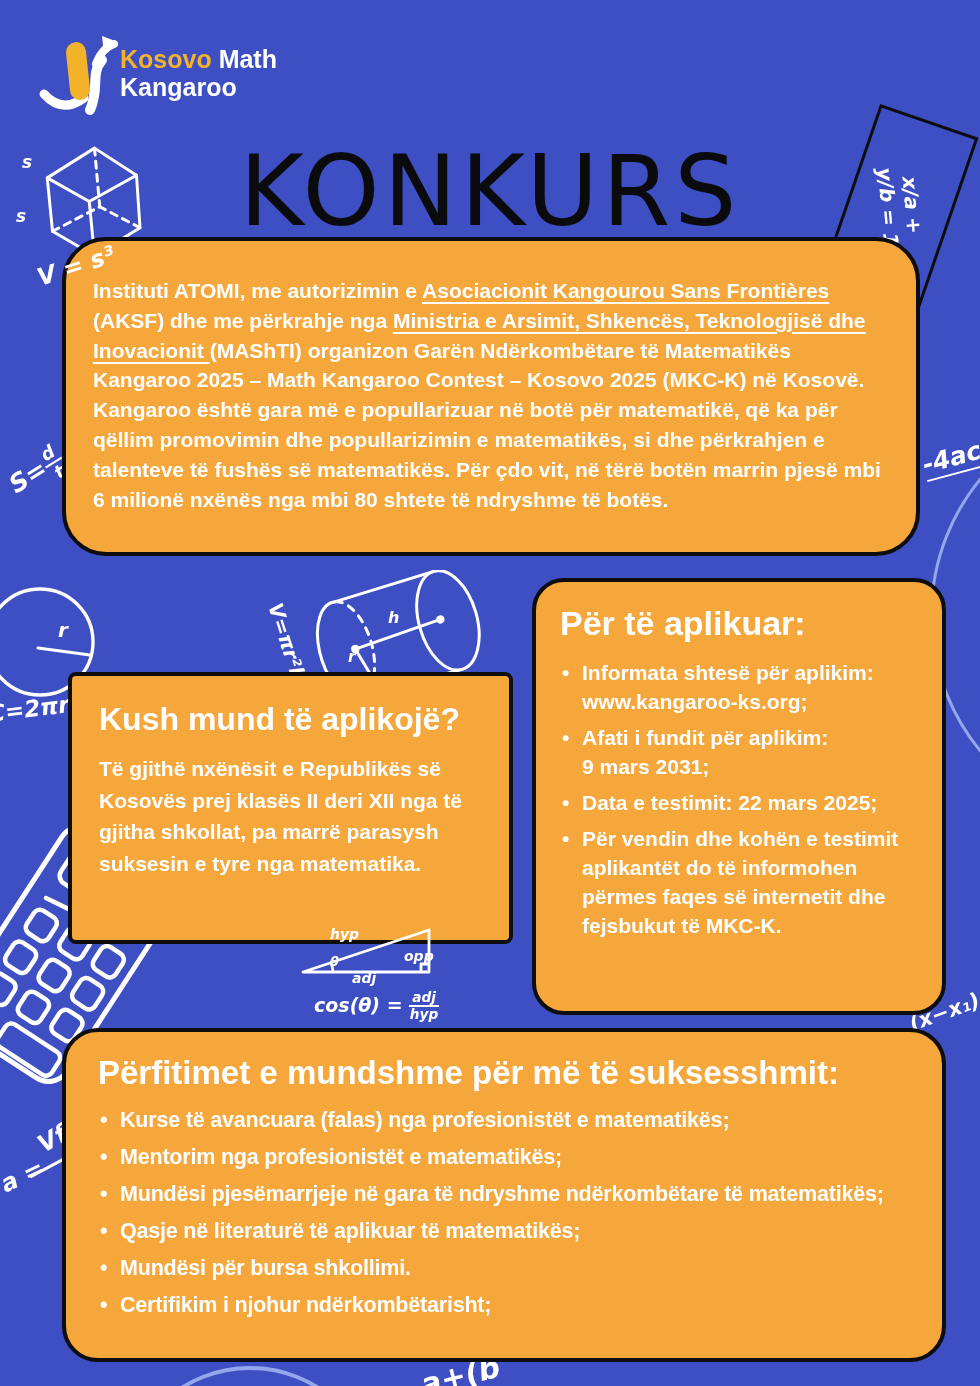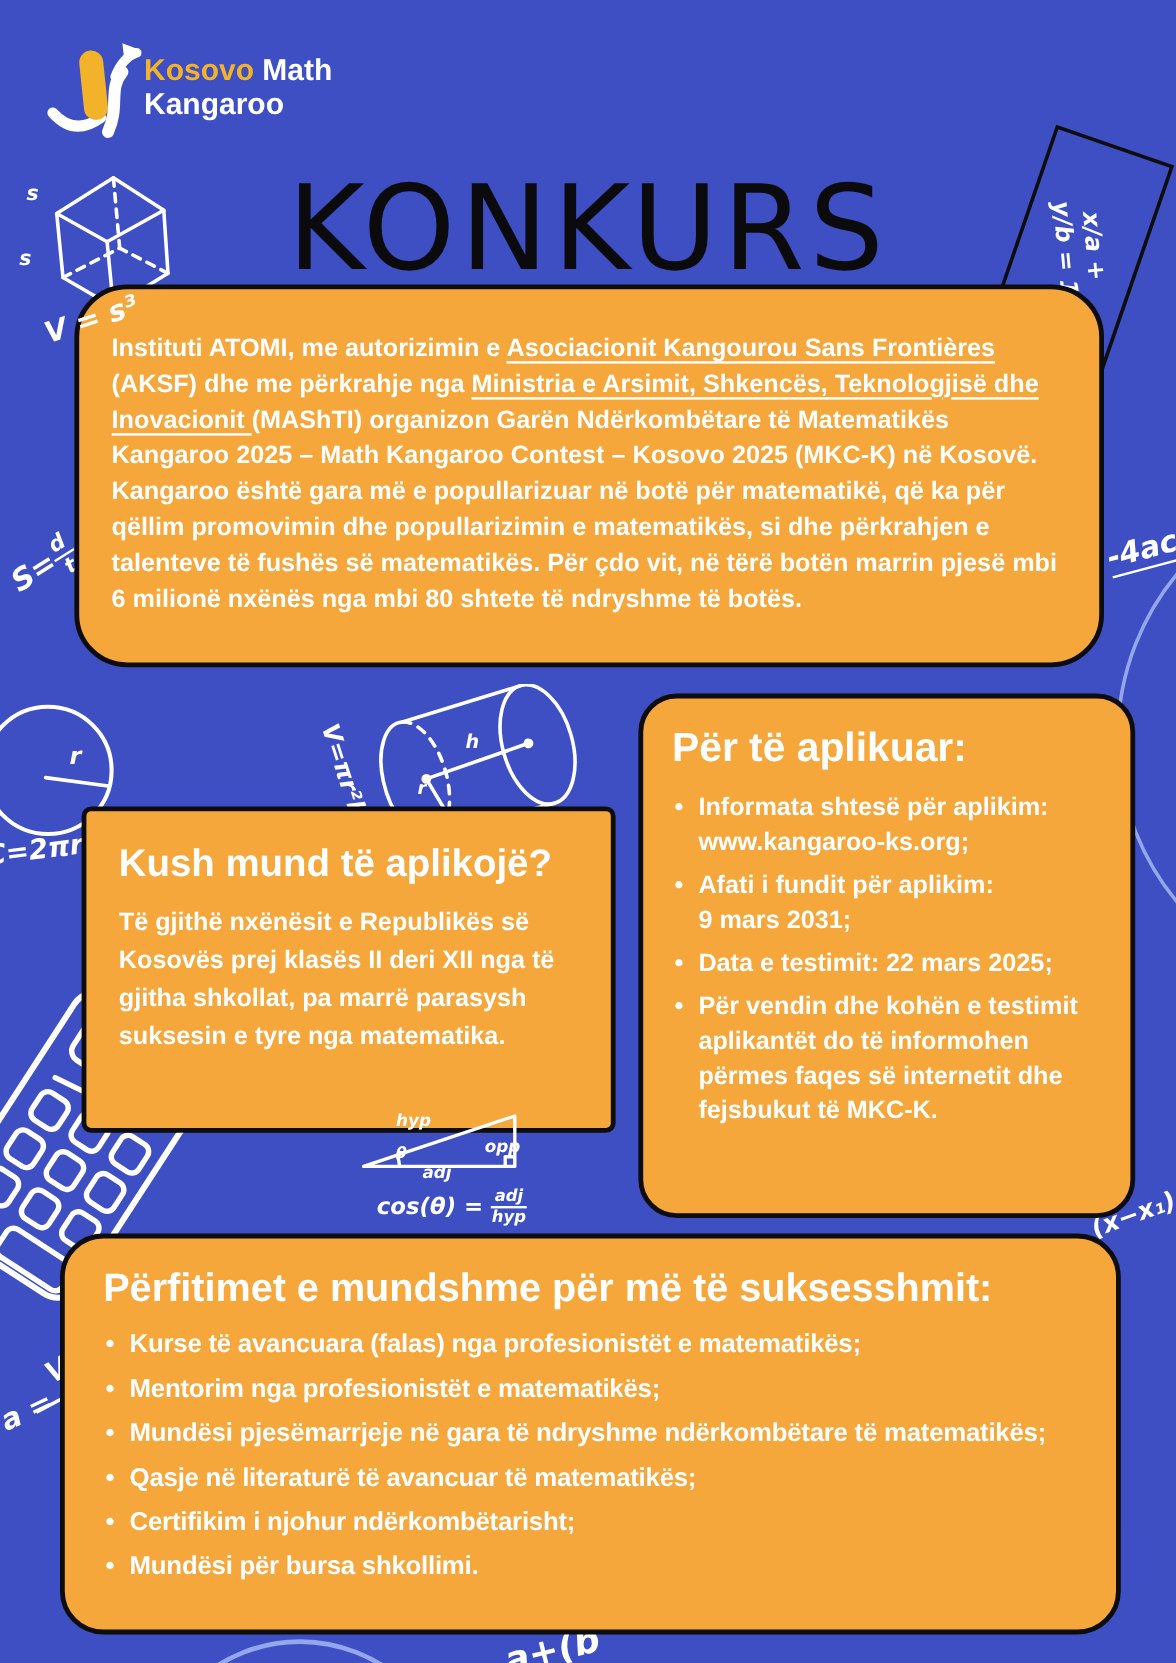--- a/index.html
+++ b/index.html
@@ -26,21 +26,21 @@
   .atom-tag{margin-top:5px;font-size:7.6px;letter-spacing:0.35px;font-weight:700;color:#E3E8FB;line-height:1.45}
   
   .title{position:absolute;top:134px;left:0;width:100%;text-align:center;
     font-family:"DejaVu Sans",sans-serif;font-weight:400;font-size:98px;letter-spacing:4px;
     color:var(--title_black)}
   
   .panel{position:absolute;background:var(--panel_orange);border:4px solid var(--outline_black);z-index:2}
   .panel-intro{left:62px;top:237px;width:858px;height:319px;border-radius:44px;padding:35px 27px 0}
   .panel-who{left:68px;top:672px;width:445px;height:272px;border-radius:8px;padding:25px 27px 0}
   .panel-apply{left:532px;top:578px;width:414px;height:437px;border-radius:32px;padding:22px 24px 0}
-  .panel-benefits{left:50px;top:1028px;width:884px;height:334px;border-radius:36px;padding:22px 32px 0}
+  .panel-benefits{left:62px;top:1028px;width:884px;height:334px;border-radius:36px;padding:22px 32px 0}
   .intro-p{font-size:21px;line-height:1.42;font-weight:700}
   .intro-p .u{text-decoration:underline;text-underline-offset:4px;text-decoration-thickness:2px}
   .h-script{font-family:"Liberation Sans",sans-serif;font-weight:700;color:#fff}
   .panel-who .h-script{font-size:32px;margin-bottom:15px}
   .panel-apply .h-script{font-size:34px;margin-bottom:16px}
   .panel-benefits .h-script{font-size:33px;margin-bottom:13px}
   .who-body{font-size:21px;line-height:1.5;font-weight:700}
   ul.blist{list-style:none}
   ul.blist li{position:relative;padding-left:22px;font-weight:700;white-space:pre-line}
   ul.blist li::before{content:"•";position:absolute;left:2px}
@@ -105,23 +105,23 @@
         <li>Për vendin dhe kohën e testimit aplikantët do të informohen përmes faqes së internetit dhe fejsbukut të MKC-K.</li>
       </ul>
   </div>
 
   <div class="panel panel-benefits">
     <div class="h-script">Përfitimet e mundshme për më të suksesshmit:</div>
     <ul class="blist">
         <li>Kurse të avancuara (falas) nga profesionistët e matematikës;</li>
         <li>Mentorim nga profesionistët e matematikës;</li>
         <li>Mundësi pjesëmarrjeje në gara të ndryshme ndërkombëtare të matematikës;</li>
-        <li>Qasje në literaturë të avancuar të matematikës;</li>
+        <li>Qasje në literaturë të aplikuar të matematikës;</li>
+        <li>Mundësi për bursa shkollimi.</li>
         <li>Certifikim i njohur ndërkombëtarisht;</li>
-        <li>Mundësi për bursa shkollimi.</li>
       </ul>
   </div>
 
   <svg class="doodle" style="left:14px;top:128px" width="140" height="140" viewBox="0 0 160 160">
     <g fill="none" stroke="#fff" stroke-width="3.4" stroke-linecap="round" stroke-linejoin="round">
       <path d="M38,57 L92,23 L140,54 L86,84 Z"></path>
       <path d="M38,57 L44,118 L92,146 L86,84"></path>
       <path d="M140,54 L144,114 L92,146"></path>
       <path d="M92,23 L98,90" stroke-dasharray="8 7"></path>
       <path d="M44,118 L98,90 L144,114" stroke-dasharray="8 7"></path>

